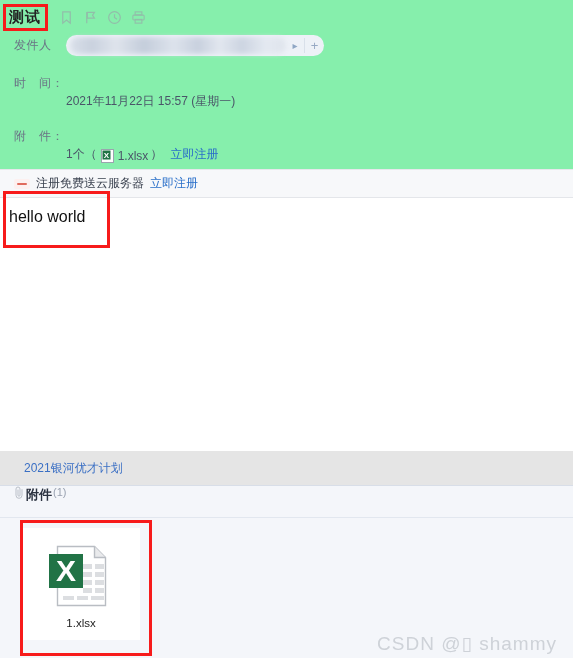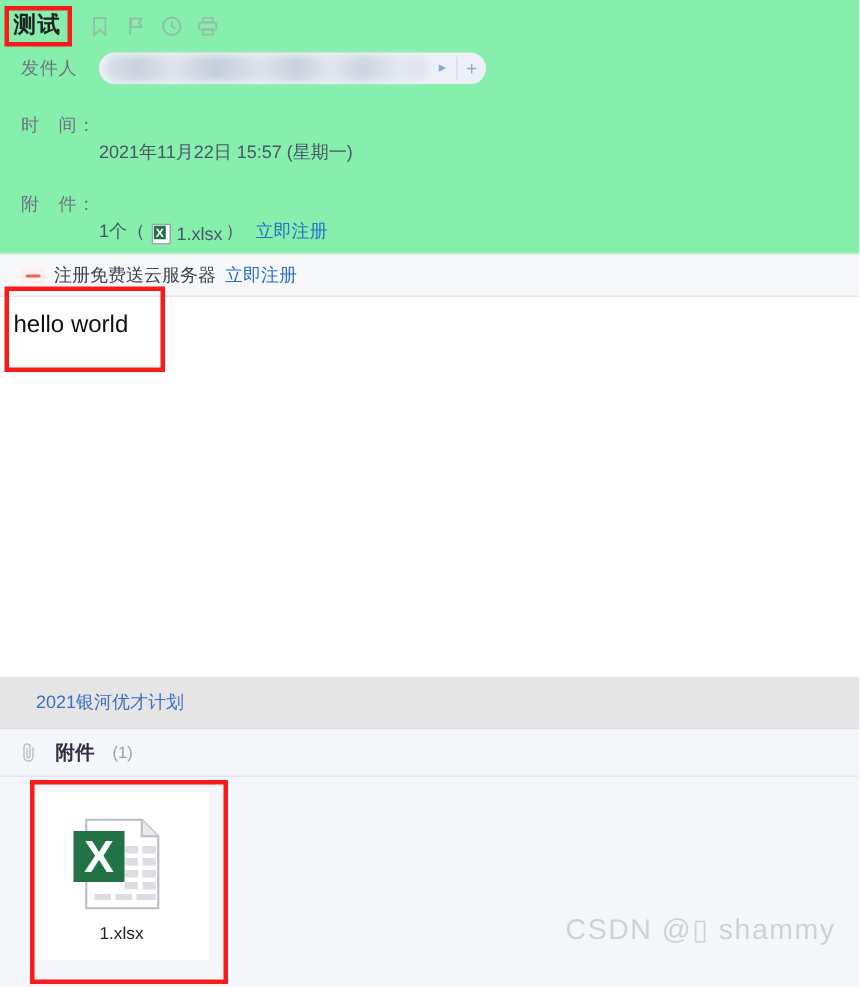--- a/index.html
+++ b/index.html
@@ -212,24 +212,23 @@
 
   
   .attach-section {
     background: #f4f6fa;
     border-top: 1px solid #d8dee8;
     height: 176px;
     position: relative;
   }
   .attach-header {
     display: flex;
-    align-items: center;
     height: 31px;
     padding-left: 14px;
-    gap: 12px;
+    gap: 1px;
     border-bottom: 1px solid #e2e7ef;
   }
   .clip-icon { width: 11px; height: 13px; opacity: .55; }
   .attach-title {
     font-weight: bold;
     font-size: 13px;
     color: #2b3240;
   }
   .attach-count {
     font-size: 11px;
@@ -265,21 +264,21 @@
     z-index: 40;
   }
   #annot-subject { left: 3px;  top: 4px;   width: 45px;  height: 27px; }
   #annot-body    { left: 3px;  top: 191px; width: 107px; height: 57px; }
   #annot-attach  { left: 20px; top: 520px; width: 132px; height: 136px; }
 
   
   .watermark {
     position: absolute;
     right: 16px;
-    bottom: 26px;
+    bottom: 3px;
     font-size: 19px;
     color: #ced2d8;
     letter-spacing: 1px;
     z-index: 30;
     white-space: nowrap;
   }
 </style>
 </head>
 <body>
 

